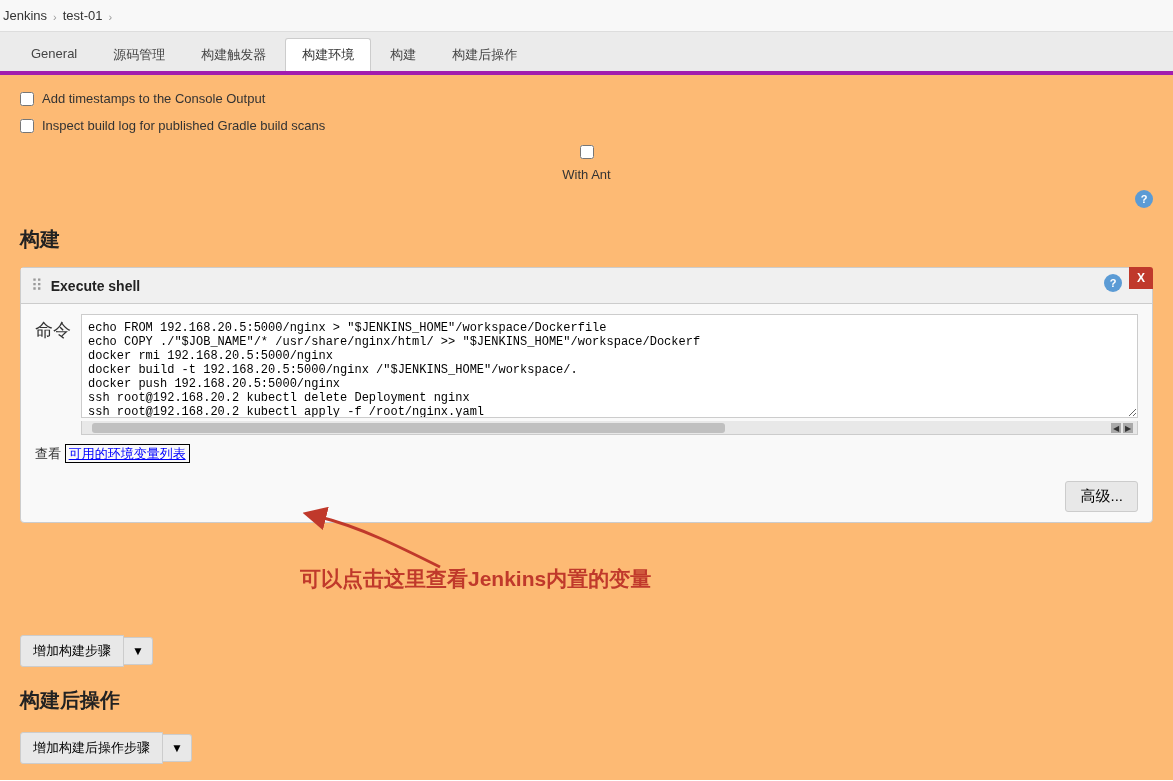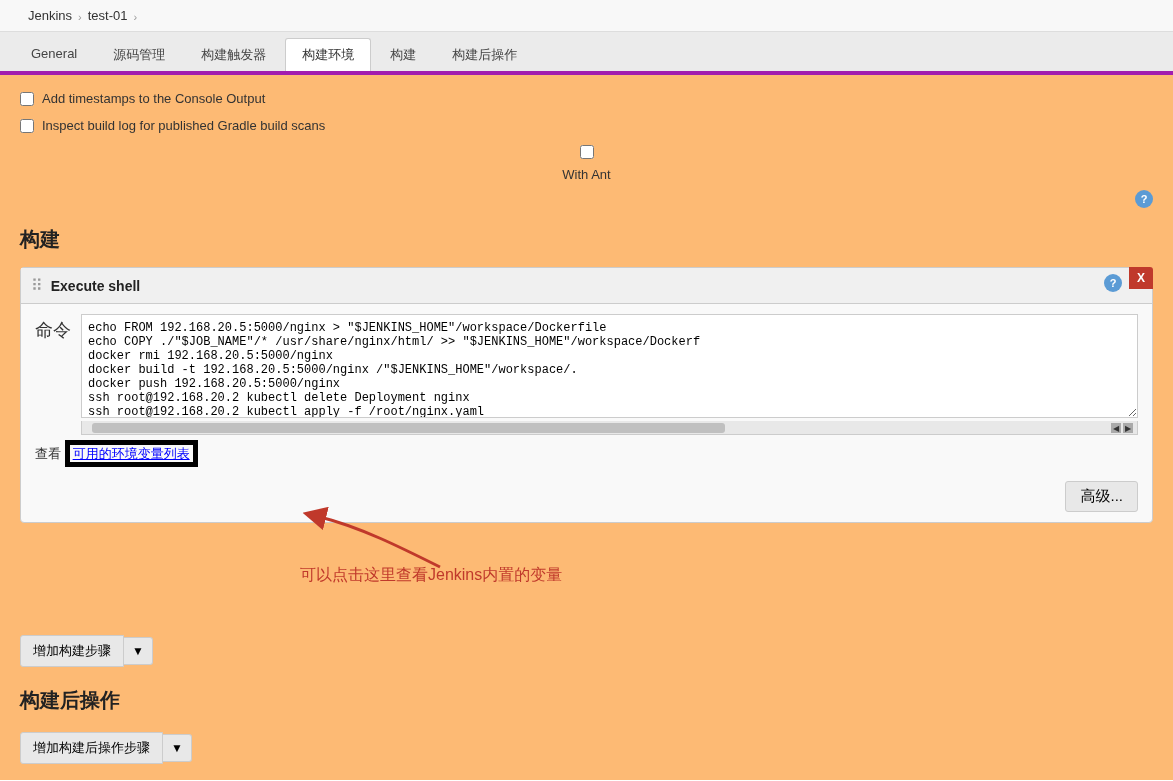--- a/index.html
+++ b/index.html
@@ -7,21 +7,21 @@
       font-family: "Microsoft YaHei", "PingFang SC", Arial, sans-serif;
       font-size: 13px;
       background: #f0f0f0;
       color: #333;
     }
 
     
     .breadcrumb-bar {
       background: #f8f8f8;
       border-bottom: 1px solid #ddd;
-      padding: 8px 28px;
+      padding: 8px 3px;
       display: flex;
       align-items: flex-end;
       gap: 6px;
       font-size: 13px;
     }
     .breadcrumb-item {
       color: #333;
       cursor: pointer;
     }
     .breadcrumb-sep {
@@ -226,21 +226,21 @@
 
     
     .env-link-row {
       margin-top: 10px;
       font-size: 13px;
       color: #333;
     }
     .env-link {
       color: #00f;
       text-decoration: underline;
-      border: 5px solid #000000;
+      border: 1px solid #000000;
       padding: 1px 3px;
       cursor: pointer;
       font-size: 13px;
     }
 
     
     .advanced-btn {
       display: block;
       margin-left: auto;
       margin-top: 18px;
@@ -380,21 +380,21 @@
   <div style="position:relative; height: 80px; margin-top: 0;">
 
     <svg width="200" height="70" style="position:absolute; left:280px; top:-30px;">
       <defs>
         <marker id="arrowhead" markerWidth="8" markerHeight="8" refX="2" refY="4" orient="auto">
           <polygon points="0 0, 8 4, 0 8" fill="#c0392b"></polygon>
         </marker>
       </defs>
       <path d="M 140 60 C 100 40, 60 20, 20 10" stroke="#c0392b" stroke-width="3" fill="none" marker-end="url(#arrowhead)"></path>
     </svg>
-    <span style="position:absolute; left: 280px; top: 28px; color: #c0392b; font-size: 16px; font-weight: normal;">可以点击这里查看Jenkins内置的变量</span>
+    <span style="position:absolute; left: 280px; top: 28px; color: #c0392b; font-size: 21px; font-weight: bold;">可以点击这里查看Jenkins内置的变量</span>
   </div>
 
   <div class="add-step-btn-row">
     <button class="add-step-btn">增加构建步骤</button>
     <button class="add-step-dropdown">▼</button>
   </div>
 
   <div class="post-build-section">
     <div class="section-title">构建后操作</div>
     <div class="add-step-btn-row">

